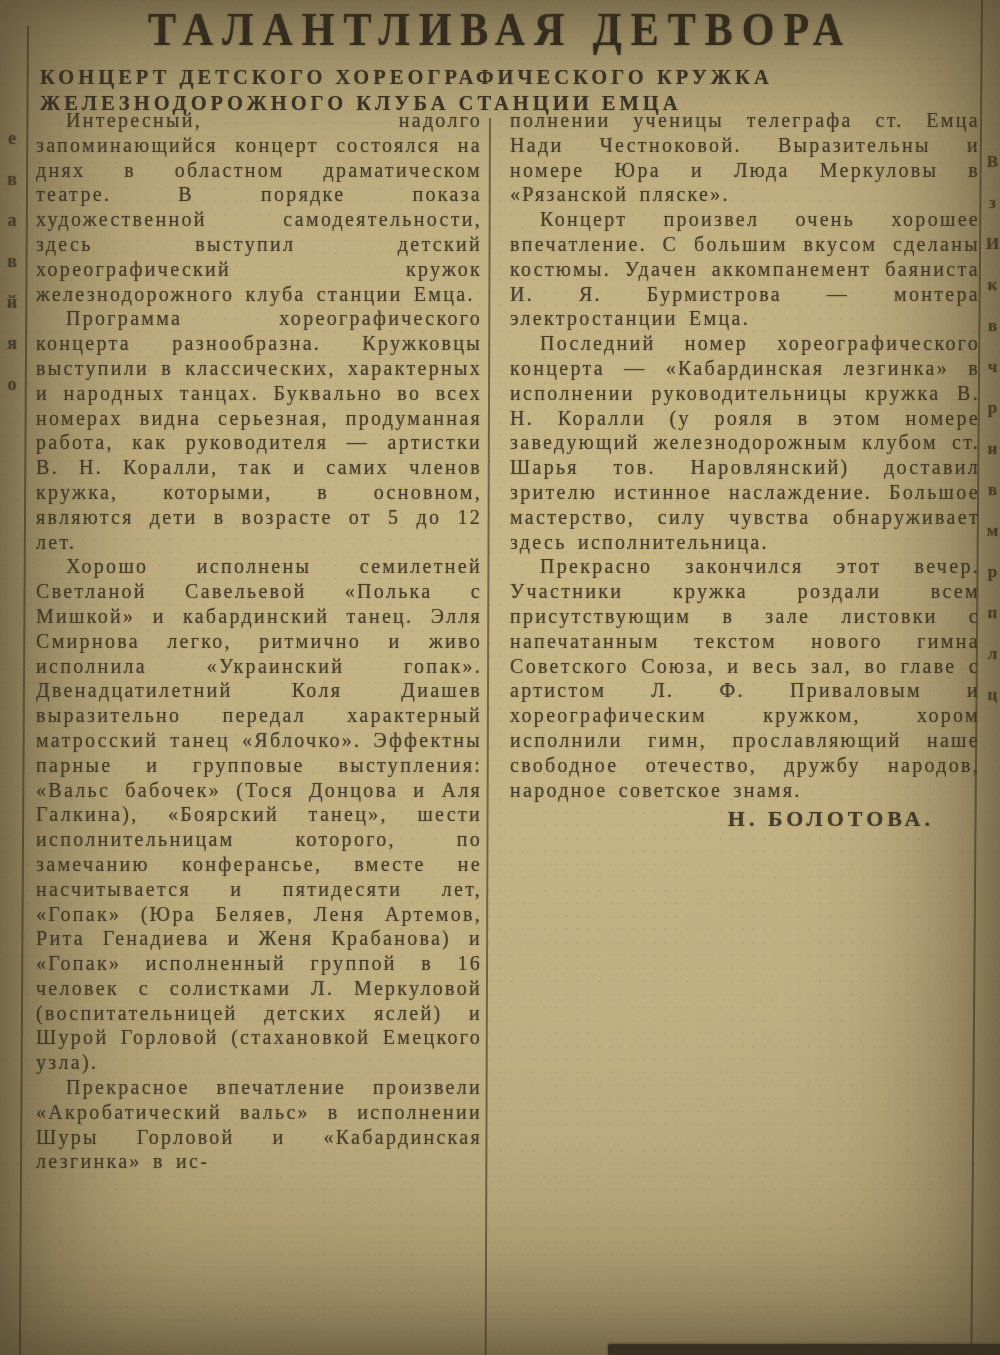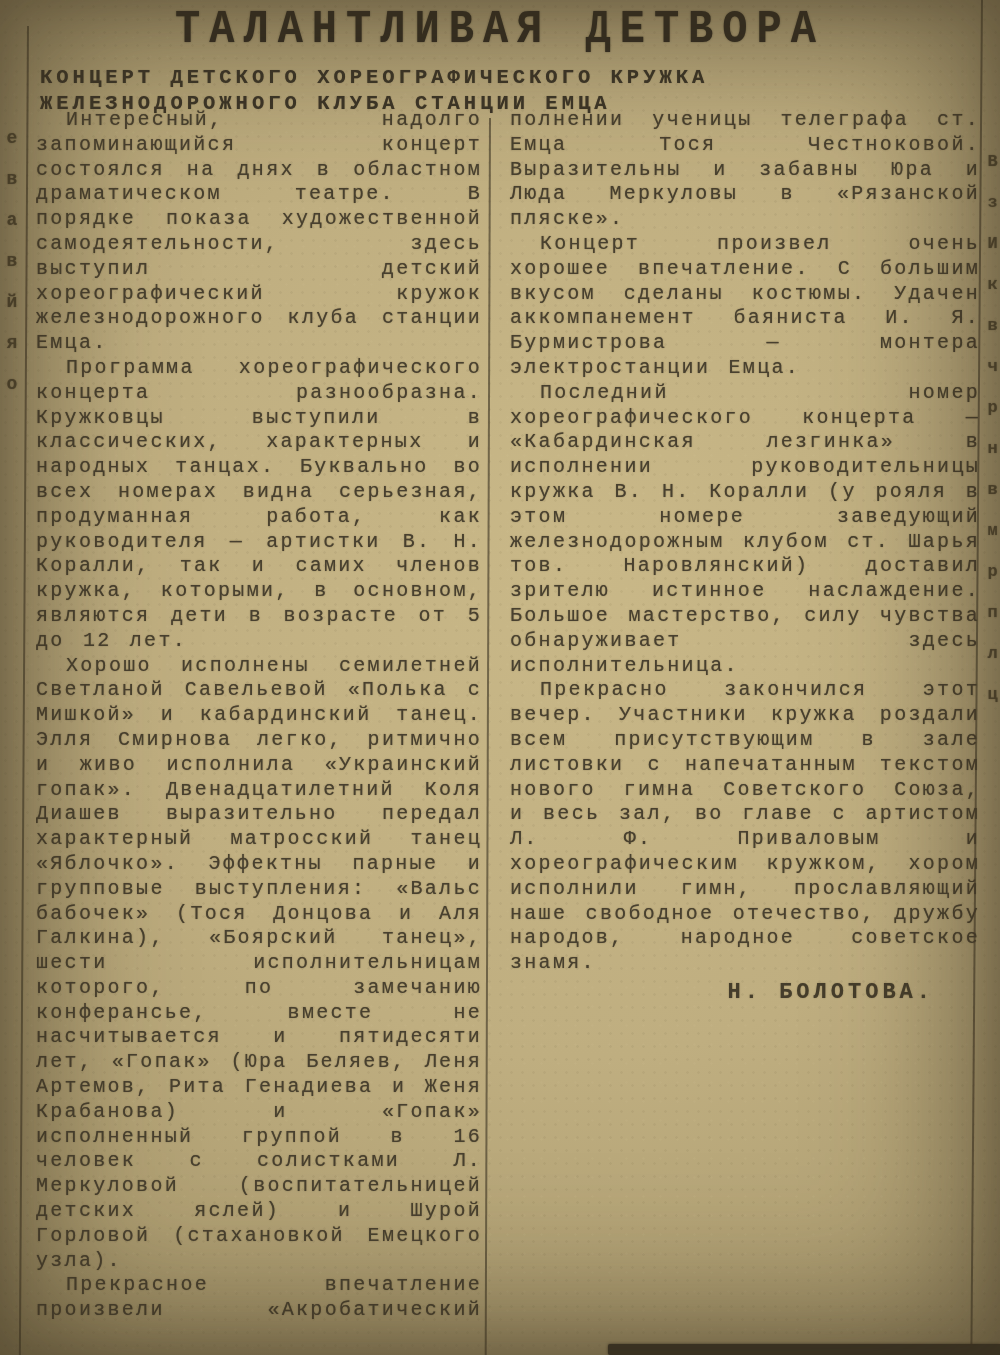--- a/index.html
+++ b/index.html
@@ -3,21 +3,21 @@
 <meta charset="utf-8">
 <style>
   html,body{margin:0;padding:0;background:#6e6248;}
   .page{
     position:relative;
     width:1000px;height:1355px;
     margin:0 auto;
     overflow:hidden;
     background:
       radial-gradient(ellipse 120% 90% at 58% 42%, #c9b888 0%, #bfae80 40%, #ab9b6f 72%, #8f8057 94%, #7a6c49 100%);
-    font-family:Liberation Mono, monospace;
+    font-family:Liberation Serif, serif;
   }
   .grain{
     position:absolute;inset:0;pointer-events:none;opacity:.55;
     background-image:
       radial-gradient(rgba(92,79,50,.14) 1px, transparent 1.4px),
       radial-gradient(rgba(228,214,170,.12) 1px, transparent 1.4px);
     background-size:11px 13px, 17px 19px;
     background-position:0 0, 6px 9px;
   }
   .vignette{
@@ -97,21 +97,21 @@
 
   <div class="columns">
     <div class="col col-left">
         <p class="para">Интересный, надолго запоминающийся концерт состоялся на днях в областном драматическом театре. В порядке показа художественной самодеятельности, здесь выступил детский хореографический кружок железнодорожного клуба станции Емца.</p>
         <p class="para">Программа хореографического концерта разнообразна. Кружковцы выступили в классических, характерных и народных танцах. Буквально во всех номерах видна серьезная, продуманная работа, как руководителя — артистки В. Н. Коралли, так и самих членов кружка, которыми, в основном, являются дети в возрасте от 5 до 12 лет.</p>
         <p class="para">Хорошо исполнены семилетней Светланой Савельевой «Полька с Мишкой» и кабардинский танец. Элля Смирнова легко, ритмично и живо исполнила «Украинский гопак». Двенадцатилетний Коля Диашев выразительно передал характерный матросский танец «Яблочко». Эффектны парные и групповые выступления: «Вальс бабочек» (Тося Донцова и Аля Галкина), «Боярский танец», шести исполнительницам которого, по замечанию конферансье, вместе не насчитывается и пятидесяти лет, «Гопак» (Юра Беляев, Леня Артемов, Рита Генадиева и Женя Крабанова) и «Гопак» исполненный группой в 16 человек с солистками Л. Меркуловой (воспитательницей детских яслей) и Шурой Горловой (стахановкой Емецкого узла).</p>
         <p class="para">Прекрасное впечатление произвели «Акробатический вальс» в исполнении Шуры Горловой и «Кабардинская лезгинка» в ис-</p>
       </div>
     <div class="col col-right">
       <div>
-          <p class="para">полнении ученицы телеграфа ст. Емца Тося Честноковой. Выразительны и забавны Юра и Люда Меркуловы в «Рязанской пляске».</p>
+          <p class="para">полнении ученицы телеграфа ст. Емца Нади Честноковой. Выразительны и номере Юра и Люда Меркуловы в «Рязанской пляске».</p>
           <p class="para">Концерт произвел очень хорошее впечатление. С большим вкусом сделаны костюмы. Удачен аккомпанемент баяниста И. Я. Бурмистрова — монтера электростанции Емца.</p>
           <p class="para">Последний номер хореографического концерта — «Кабардинская лезгинка» в исполнении руководительницы кружка В. Н. Коралли (у рояля в этом номере заведующий железнодорожным клубом ст. Шарья тов. Наровлянский) доставил зрителю истинное наслаждение. Большое мастерство, силу чувства обнаруживает здесь исполнительница.</p>
           <p class="para">Прекрасно закончился этот вечер. Участники кружка роздали всем присутствующим в зале листовки с напечатанным текстом нового гимна Советского Союза, и весь зал, во главе с артистом Л. Ф. Приваловым и хореографическим кружком, хором исполнили гимн, прославляющий наше свободное отечество, дружбу народов, народное советское знамя.</p>
         </div>
       <div class="byline">Н. БОЛОТОВА.</div>
     </div>
   </div>
 
   <div class="edge edge-left">
       <span>е</span>

